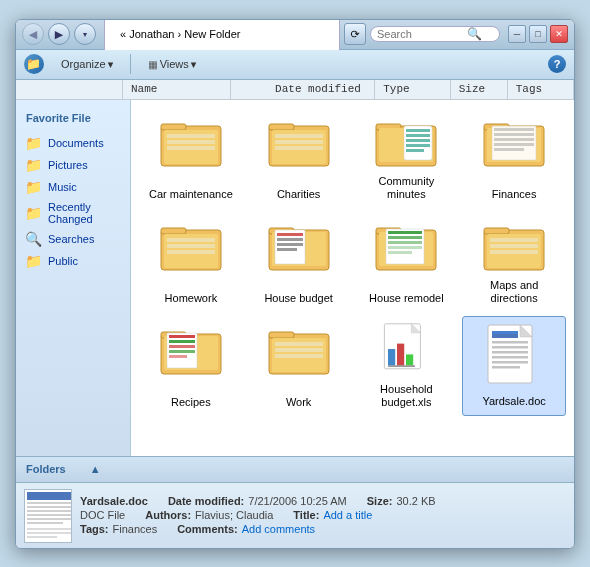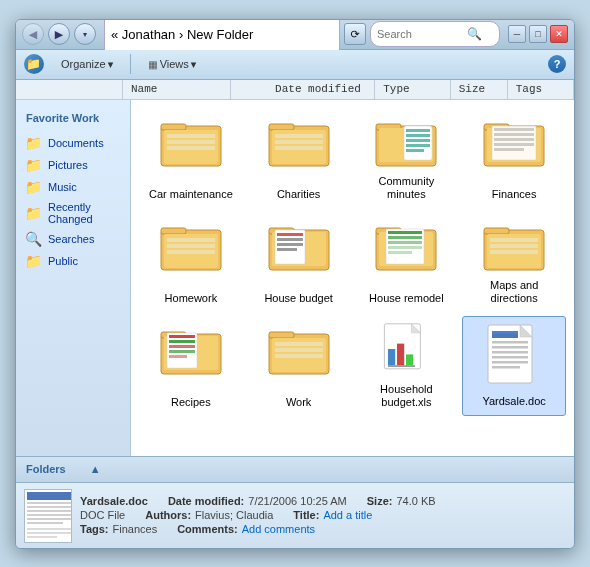--- a/index.html
+++ b/index.html
@@ -56,35 +56,35 @@
       border: 1px solid #7a9ab5;
       display: flex; align-items: center; justify-content: center;
       cursor: pointer; font-size: 11px; color: #336;
     }
     .nav-btn.disabled { opacity: 0.5; }
     .address-input {
       flex: 1;
       height: 36px;
       border: 1px solid #aac;
       border-radius: 3px;
-      padding: 0 6px;
-      font-size: 13px;
+      padding: 0 15px;
+      font-size: 11px;
       background: white;
     }
     .refresh-btn {
       width: 22px; height: 22px;
       background: linear-gradient(to bottom, #e8f4ff, #b0c8e0);
       border: 1px solid #7a9ab5;
       border-radius: 3px;
       display: flex; align-items: center; justify-content: center;
       cursor: pointer; font-size: 11px;
     }
     .search-box {
       display: flex; align-items: center;
-      height: 26px;
+      height: 16px;
       border: 1px solid #aac;
       border-radius: 10px;
       background: white;
       padding: 0 6px;
       width: 130px;
     }
     .search-box input {
       border: none; outline: none; font-size: 11px; width: 100px; color: #888;
     }
 
@@ -302,21 +302,21 @@
     <div class="col-header col-name">Name</div>
     <div class="col-header col-date">Date modified</div>
     <div class="col-header col-type">Type</div>
     <div class="col-header col-size">Size</div>
     <div class="col-header col-tags">Tags</div>
   </div>
 
   <div class="main-content">
 
     <div class="sidebar">
-      <div class="sidebar-section-title">Favorite Work</div>
+      <div class="sidebar-section-title">Favorite File</div>
       <div class="sidebar-item">
         <span class="sidebar-icon">📁</span>
         <span>Documents</span>
       </div>
       <div class="sidebar-item">
         <span class="sidebar-icon">📁</span>
         <span>Pictures</span>
       </div>
       <div class="sidebar-item">
         <span class="sidebar-icon">📁</span>
@@ -534,21 +534,21 @@
       <div class="status-row">
         <div class="status-field">
           <span class="status-label">Yardsale.doc</span>
         </div>
         <div class="status-field">
           <span class="status-label">Date modified:</span>
           <span class="status-value">7/21/2006 10:25 AM</span>
         </div>
         <div class="status-field">
           <span class="status-label">Size:</span>
-          <span class="status-value">74.0 KB</span>
+          <span class="status-value">30.2 KB</span>
         </div>
       </div>
       <div class="status-row">
         <div class="status-field">
           <span class="status-value">DOC File</span>
         </div>
         <div class="status-field">
           <span class="status-label">Authors:</span>
           <span class="status-value">Flavius; Claudia</span>
         </div>

